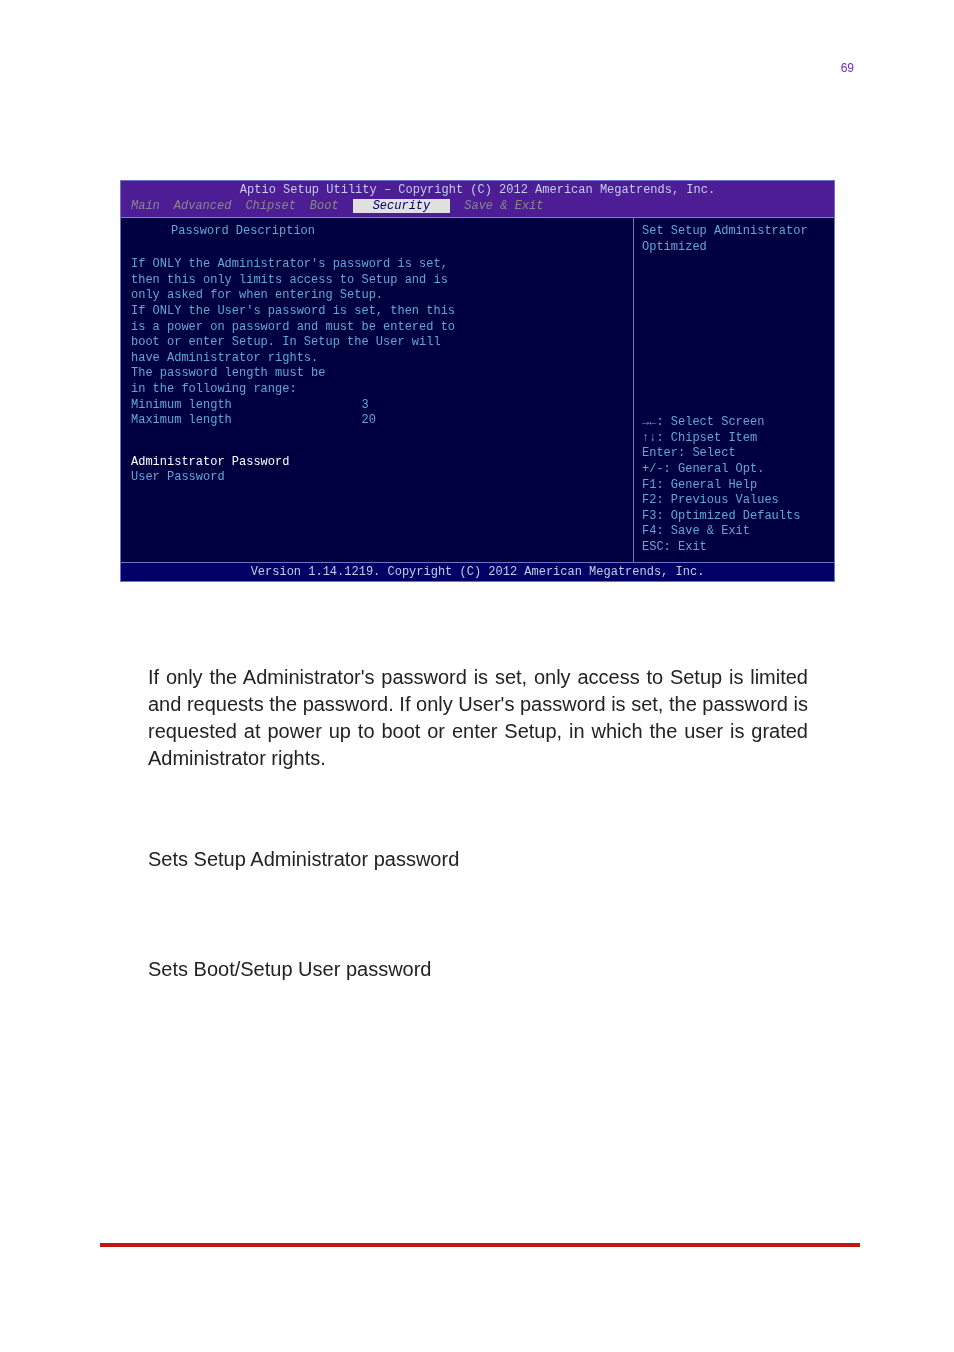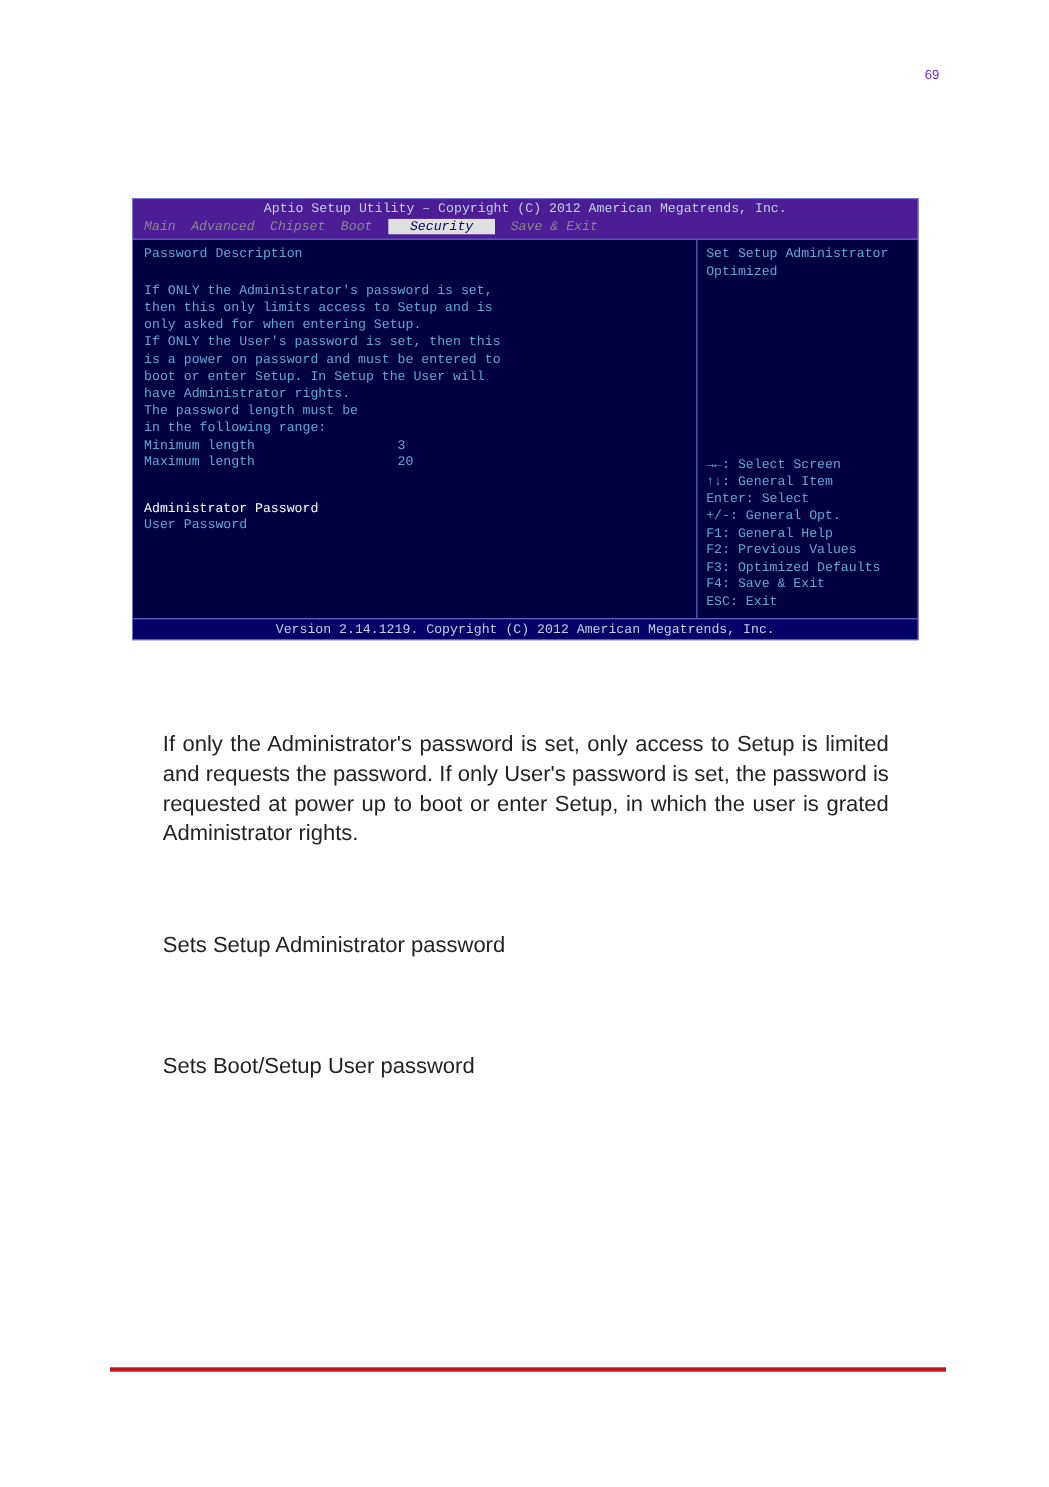--- a/index.html
+++ b/index.html
@@ -56,20 +56,21 @@
     flex: 1;
     padding: 6px 10px 60px 10px;
     border-right: 1px solid #7070d0;
     color: #5fa8d6;
     min-height: 340px;
     line-height: 1.3;
   }
   .bios-left-heading {
     color: #5fa8d6;
     margin-bottom: 2px;
+    margin-left: 40px;
   }
   .bios-left-paragraph {
     color: #5fa8d6;
     white-space: pre;
   }
   .bios-left-item {
     margin-top: 8px;
   }
   .bios-left-item.sel {
     color: #ffffff;
@@ -140,32 +141,32 @@
 Maximum length                  20</div>
       <div style="height:18px;"></div>
       <div class="bios-left-item sel">Administrator Password</div>
       <div class="bios-left-item" style="margin-top:0;color:#5fa8d6;">User Password</div>
     </div>
     <div class="bios-right">
       <div>Set Setup Administrator Optimized</div>
       <div style="height:160px;"></div>
       <div id="bios-nav">
           <div>→←: Select Screen</div>
-          <div>↑↓: General Item</div>
+          <div>↑↓: Chipset Item</div>
           <div>Enter: Select</div>
           <div>+/-: General Opt.</div>
           <div>F1: General Help</div>
           <div>F2: Previous Values</div>
           <div>F3: Optimized Defaults</div>
           <div>F4: Save &amp; Exit</div>
           <div>ESC: Exit</div>
         </div>
     </div>
   </div>
-  <div class="bios-footer">Version 2.14.1219. Copyright (C) 2012 American Megatrends, Inc.</div>
+  <div class="bios-footer">Version 1.14.1219. Copyright (C) 2012 American Megatrends, Inc.</div>
 </div>
 
 <div class="doc-text desc1">If only the Administrator's password is set, only access to Setup is limited and requests the password. If only User's password is set, the password is requested at power up to boot or enter Setup, in which the user is grated Administrator rights.</div>
 
 <div class="doc-text admin-body">Sets Setup Administrator password</div>
 
 <div class="doc-text user-body">Sets Boot/Setup User password</div>
 
 <div class="bottom-line"></div>
 

